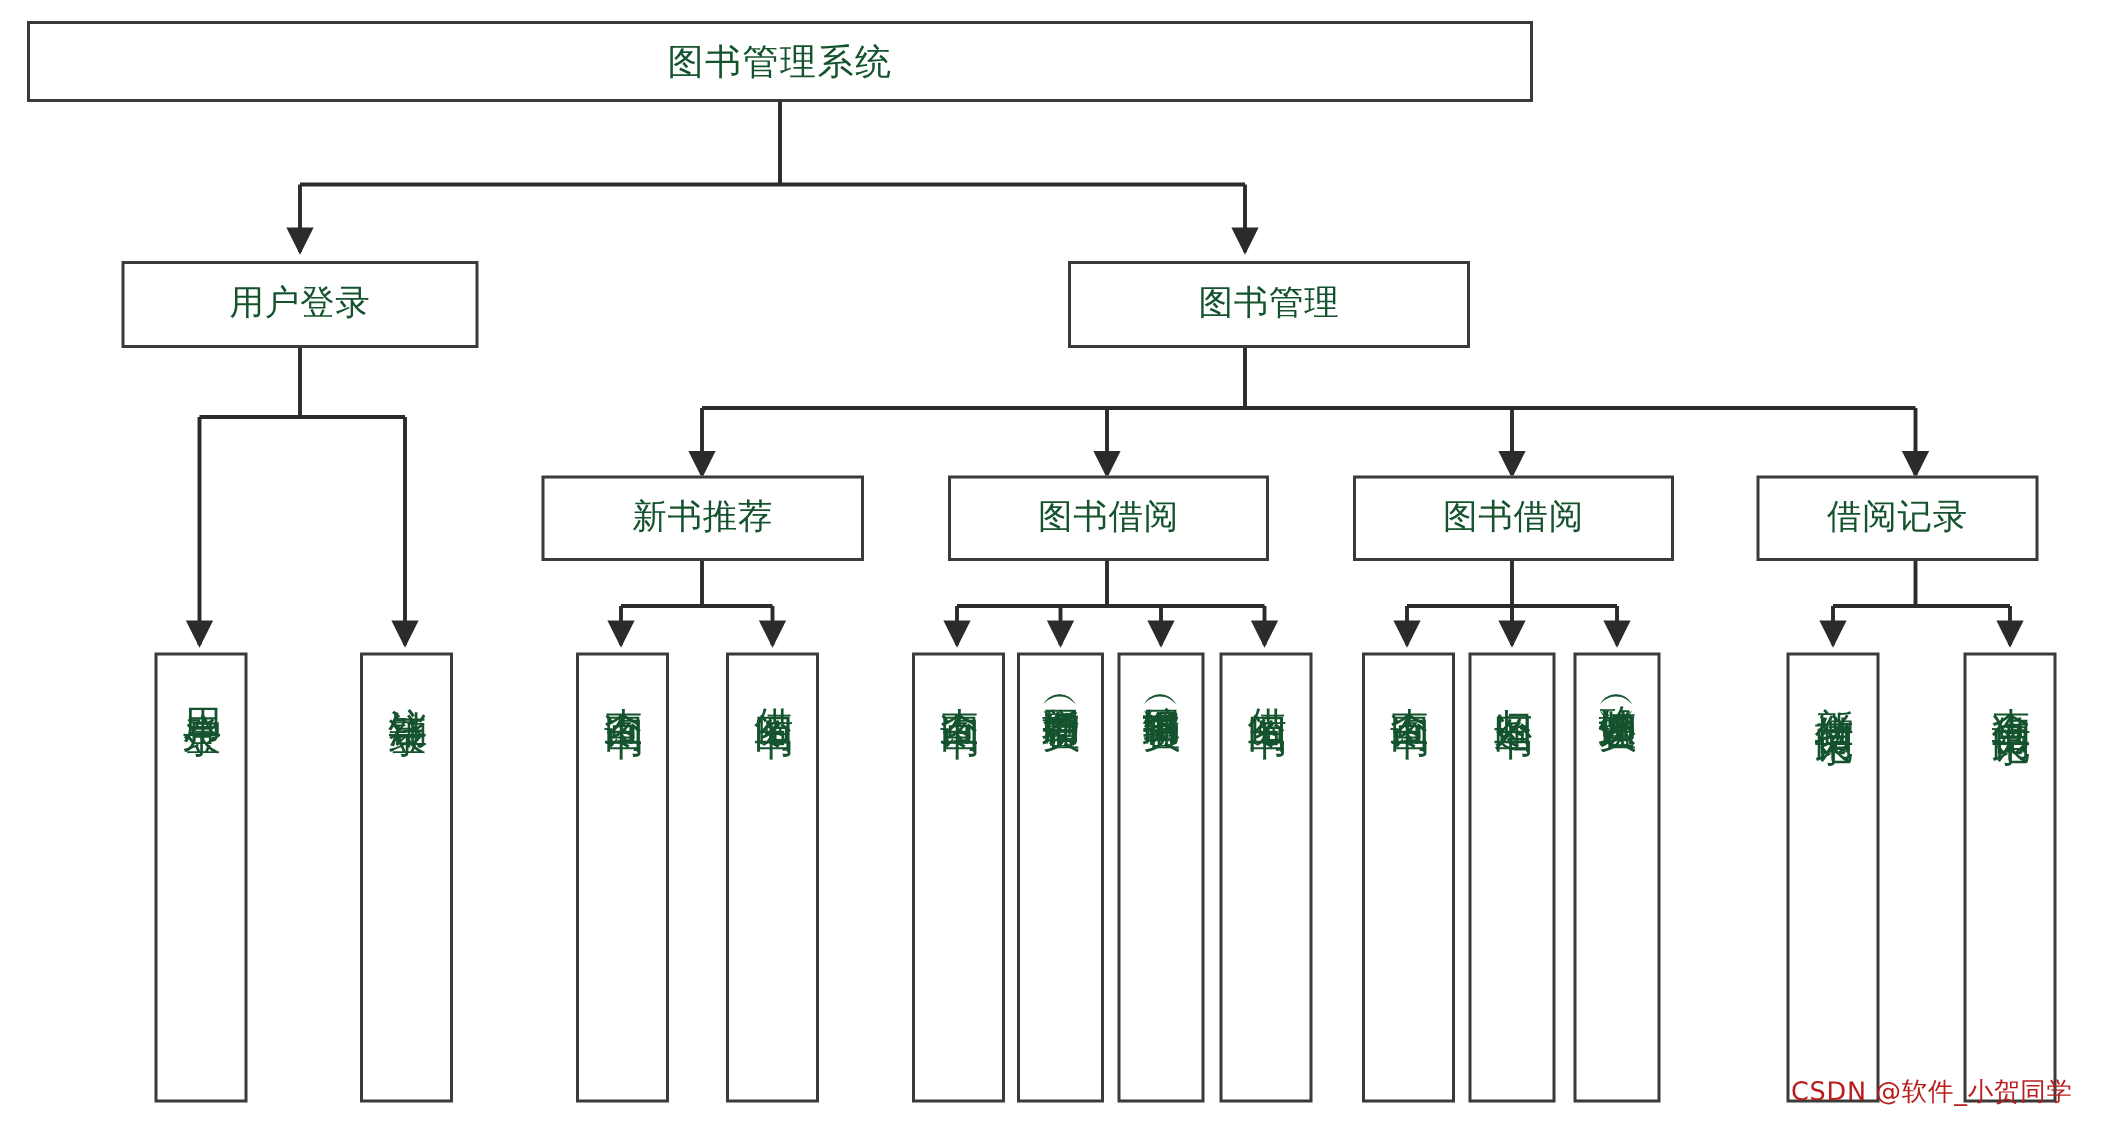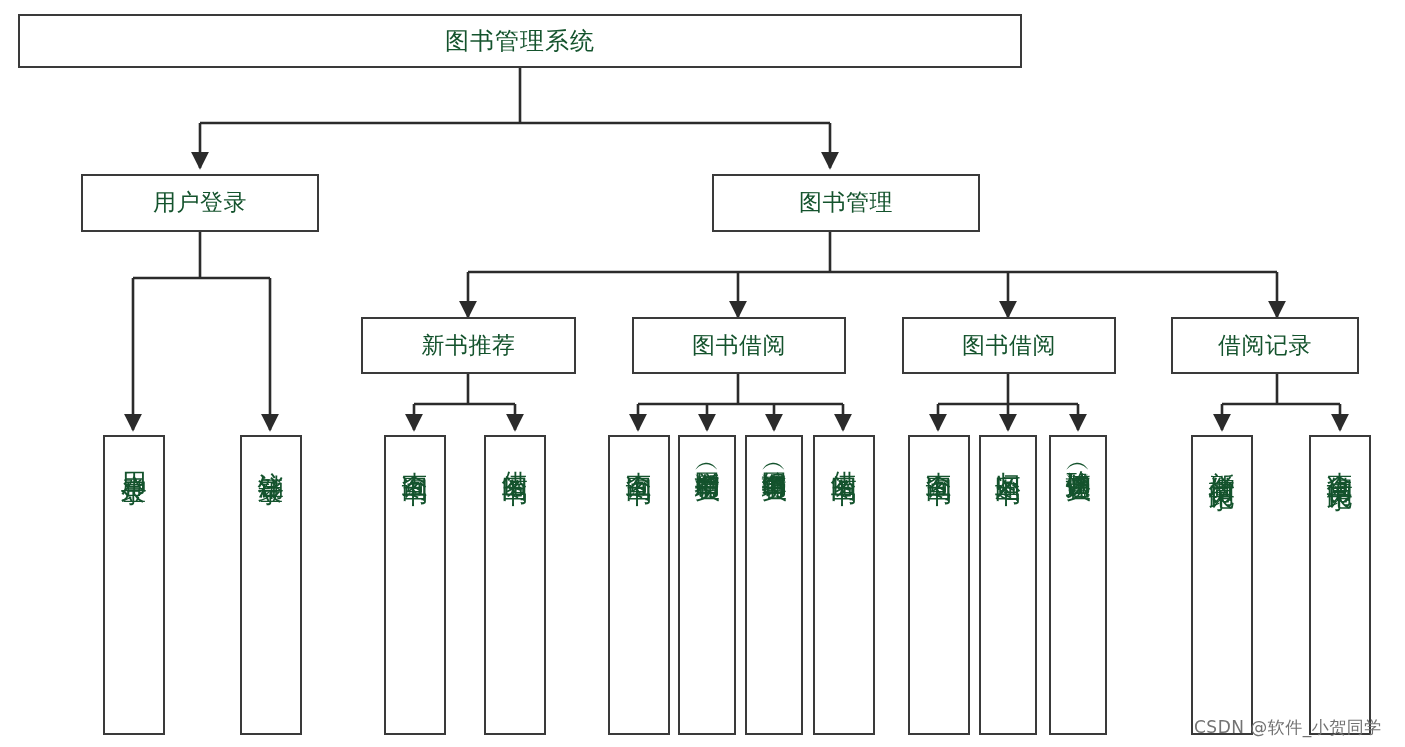--- a/index.html
+++ b/index.html
@@ -63,21 +63,21 @@
     letter-spacing:3px;
     white-space:nowrap;
   }
   .node.vert.long .label{
     font-size:25px;
     letter-spacing:1px;
   }
   .watermark{
     position:absolute;
     font-size:17px;
-    color:#737373;
+    color:#b91c1c;
     white-space:nowrap;
     z-index:3;
     letter-spacing:0.5px;
   }
 </style>
 </head>
 <body>
 
 <div id="canvas">
 

